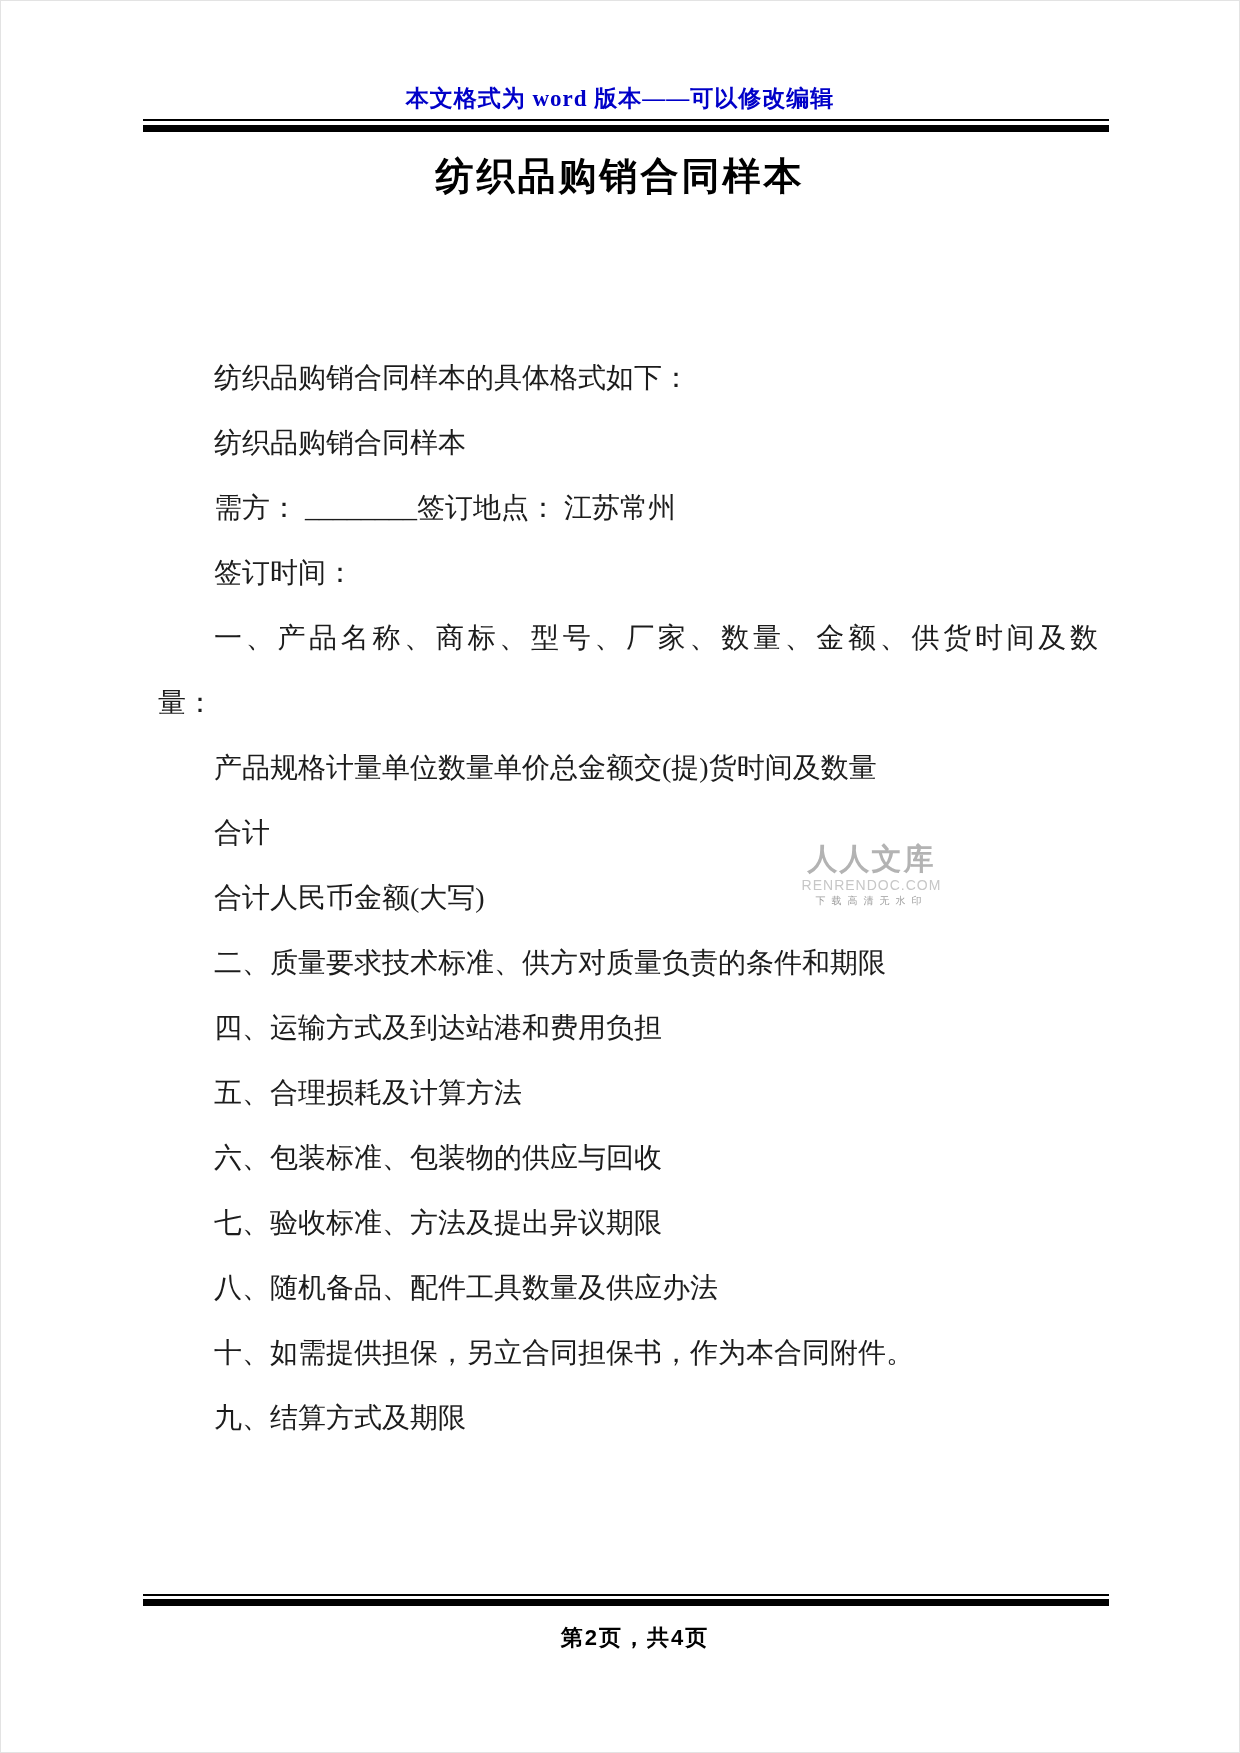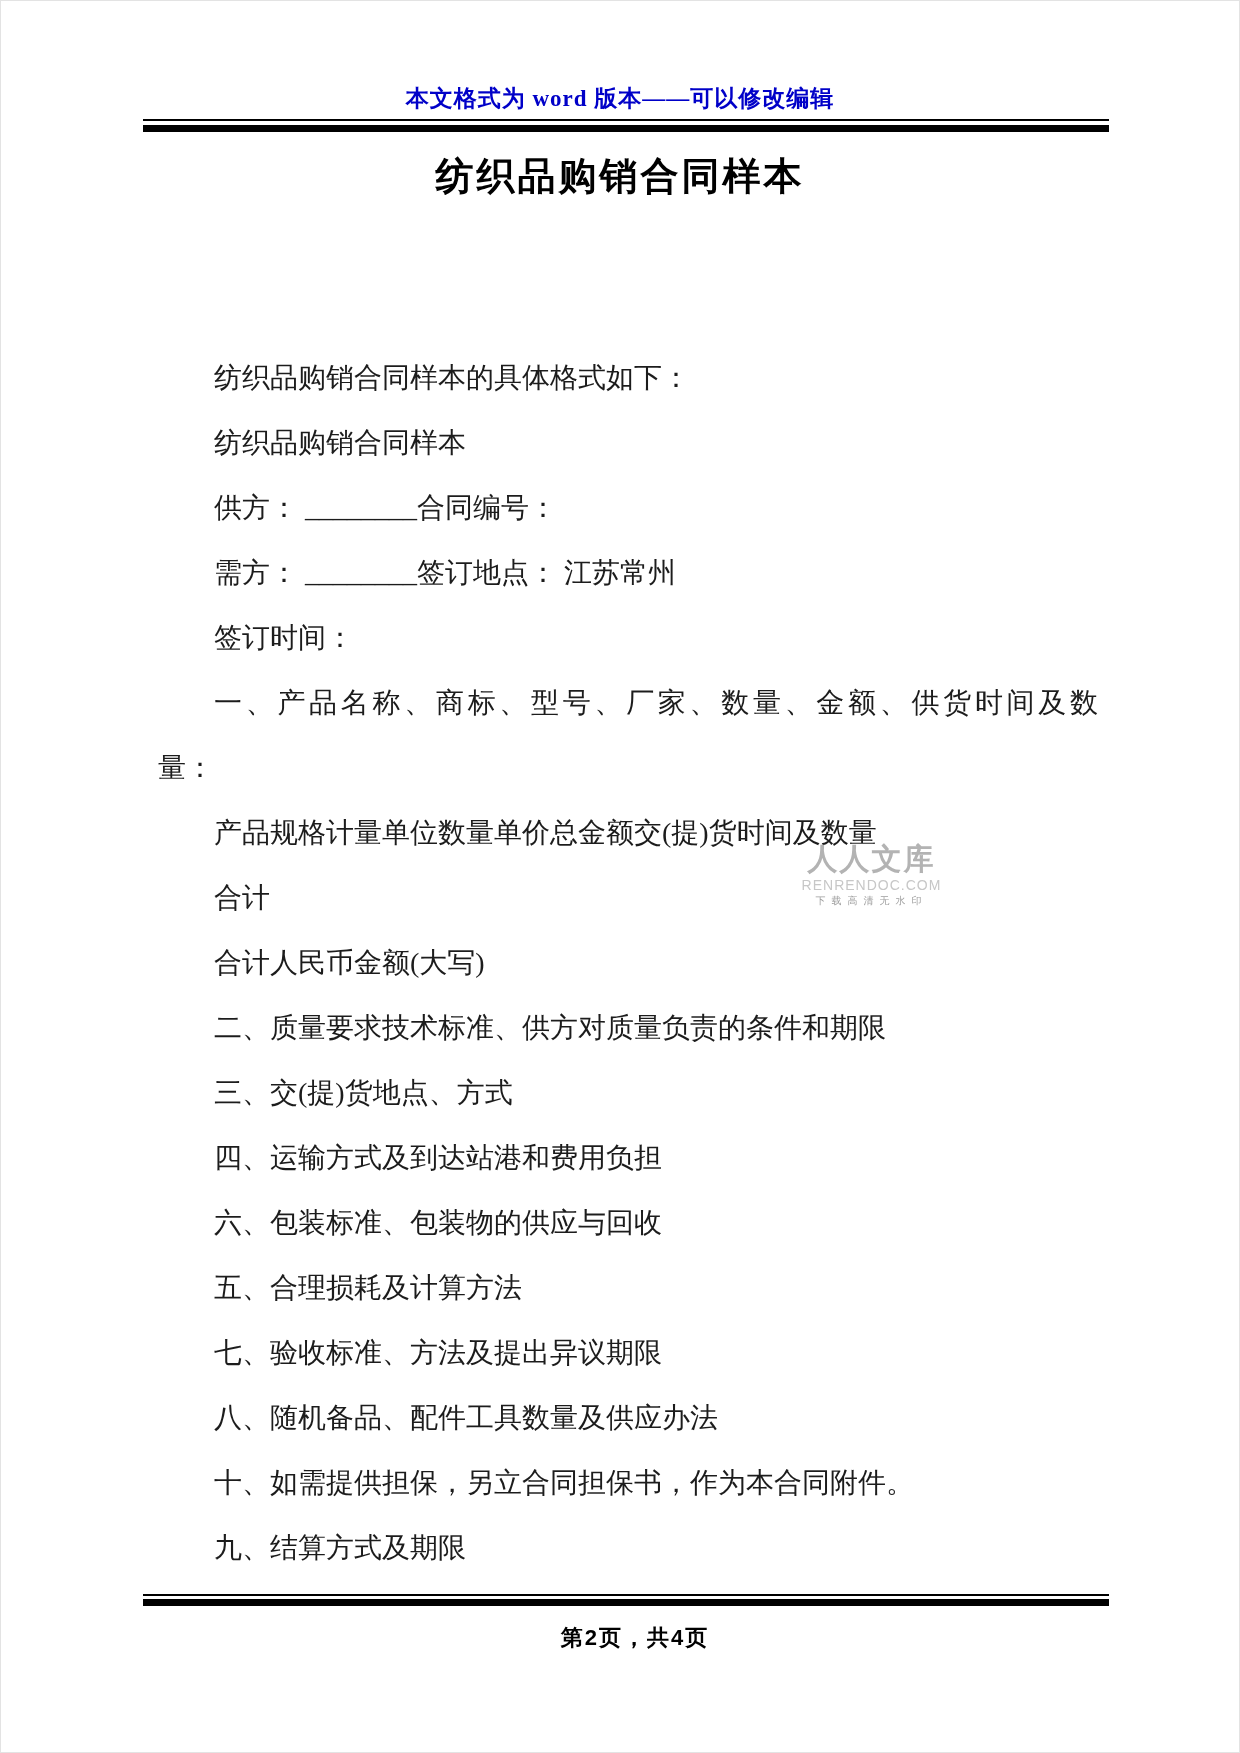--- a/index.html
+++ b/index.html
@@ -101,33 +101,31 @@
   <div class="notice">本文格式为 word 版本——可以修改编辑</div>
 
   <div class="rule rule-top-thin"></div>
   <div class="rule rule-top-thick"></div>
 
   <div class="doc-title">纺织品购销合同样本</div>
 
   <div class="doc-body">
       <div class="line indent">纺织品购销合同样本的具体格式如下：</div>
       <div class="line indent">纺织品购销合同样本</div>
-      <div class="line indent">供方： ________合同编号：</div>
       <div class="line indent">需方： ________签订地点： 江苏常州</div>
       <div class="line indent">签订时间：</div>
       <div class="line indent justify">一、产品名称、商标、型号、厂家、数量、金额、供货时间及数</div>
       <div class="line">量：</div>
       <div class="line indent">产品规格计量单位数量单价总金额交(提)货时间及数量</div>
       <div class="line indent">合计</div>
       <div class="line indent">合计人民币金额(大写)</div>
       <div class="line indent">二、质量要求技术标准、供方对质量负责的条件和期限</div>
-      <div class="line indent">三、交(提)货地点、方式</div>
       <div class="line indent">四、运输方式及到达站港和费用负担</div>
+      <div class="line indent">五、合理损耗及计算方法</div>
       <div class="line indent">六、包装标准、包装物的供应与回收</div>
-      <div class="line indent">五、合理损耗及计算方法</div>
       <div class="line indent">七、验收标准、方法及提出异议期限</div>
       <div class="line indent">八、随机备品、配件工具数量及供应办法</div>
       <div class="line indent">十、如需提供担保，另立合同担保书，作为本合同附件。</div>
       <div class="line indent">九、结算方式及期限</div>
     </div>
 
   <div class="watermark">
     <div class="wm-brand">人人文库</div>
     <div class="wm-domain">RENRENDOC.COM</div>
     <div class="wm-tagline">下载高清无水印</div>

